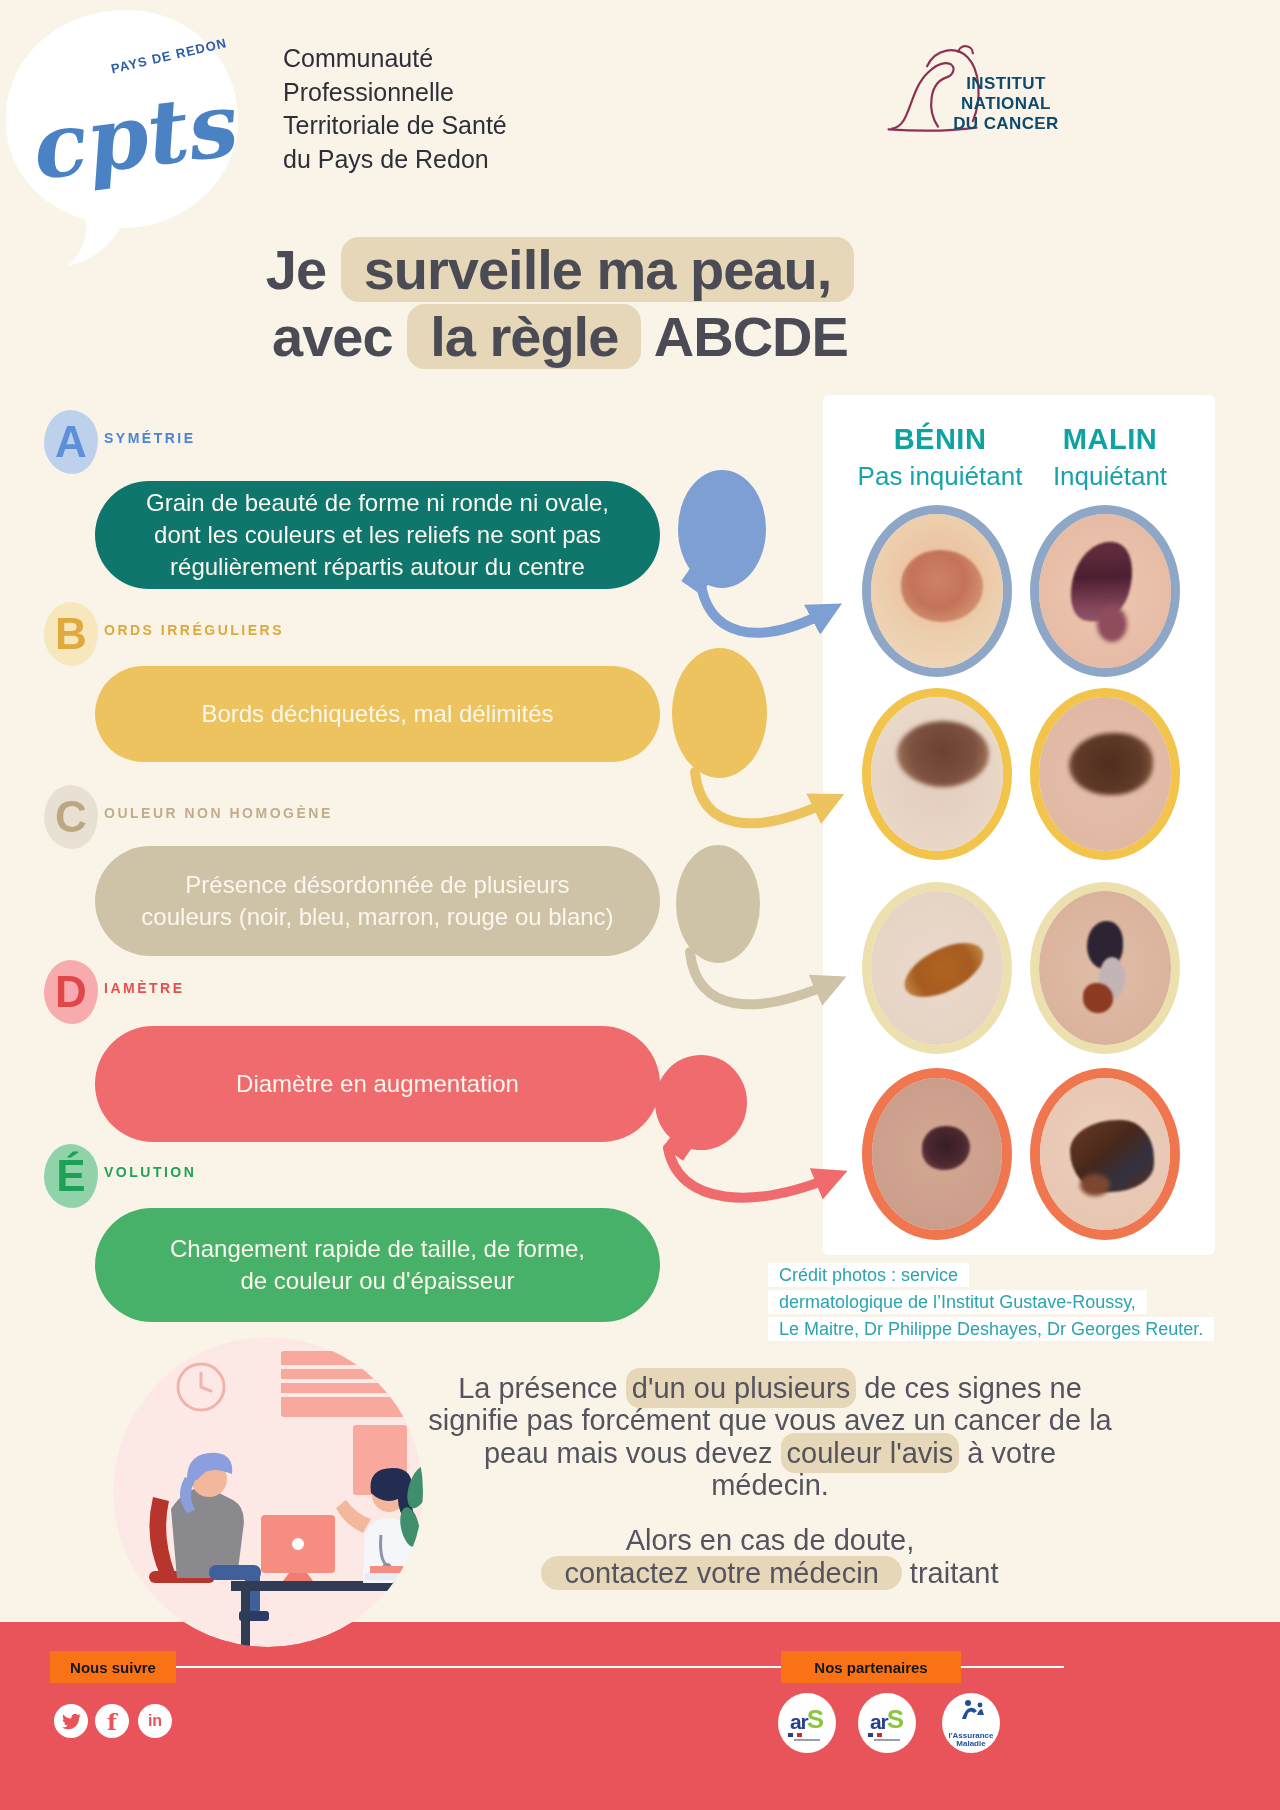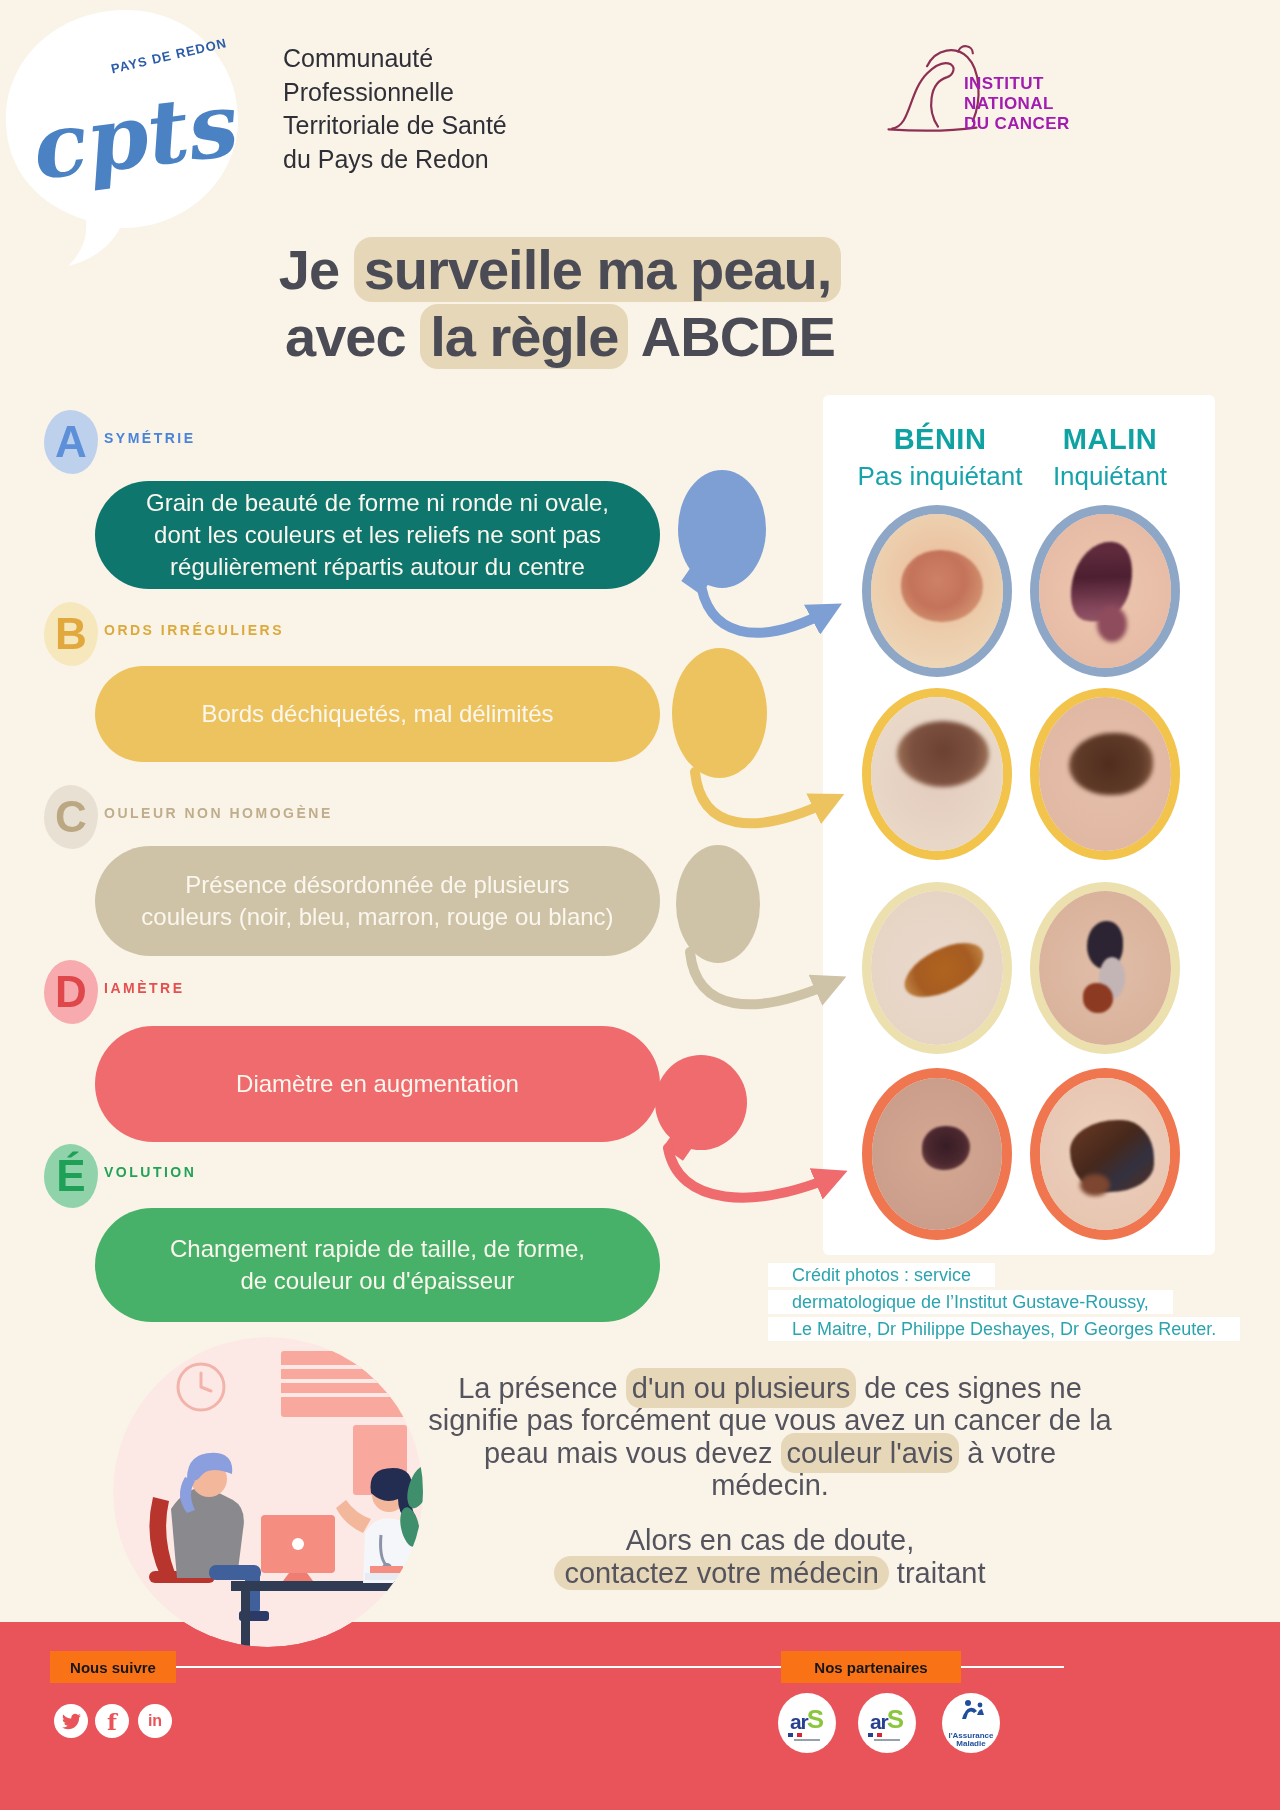--- a/index.html
+++ b/index.html
@@ -6,27 +6,27 @@
   body{background:#888}
   .poster{position:relative;width:1280px;height:1810px;margin:0 auto;background:#faf4e8;
     font-family:"Liberation Sans",sans-serif;overflow:hidden}
 
   
   .bubble-svg{position:absolute;left:-6px;top:0;width:270px;height:285px;z-index:3}
   .org-name{position:absolute;left:283px;top:42px;width:330px;font-size:25px;line-height:1.34;
     color:#2f2f38;white-space:pre-line}
   .inca{position:absolute;left:872px;top:28px;width:210px;height:130px}
   .inca-fig{position:absolute;left:0;top:2px;width:110px;height:120px}
-  .inca-text{position:absolute;left:92px;top:46px;width:128px;text-align:left;color:#a21caf;
+  .inca-text{position:absolute;left:70px;top:46px;width:128px;text-align:center;color:#0c4a6e;
     font-weight:bold;font-size:17px;line-height:1.18;letter-spacing:.4px;white-space:pre-line}
 
   
   .title{position:absolute;left:150px;top:236px;width:820px;text-align:center;font-weight:bold;
     font-size:56px;line-height:1.2;color:#4b4b55;letter-spacing:-1px;z-index:2}
-  .hl{background:#e6d7b8;border-radius:18px;padding:1px 10px;box-decoration-break:clone;
+  .hl{background:#e6d7b8;border-radius:18px;padding:1px 23px;box-decoration-break:clone;
     -webkit-box-decoration-break:clone}
 
   
   .blob{position:absolute;left:44px;width:54px;height:64px;display:flex;align-items:center;
     justify-content:center;font-size:44px;font-weight:bold;
     border-radius:48% 52% 46% 54%/52% 46% 54% 48%}
   .slabel{position:absolute;left:104px;font-size:14px;font-weight:bold;letter-spacing:2.5px}
 
   
   .pill{position:absolute;left:95px;width:565px;border-radius:58px;color:#fbf7ee;display:flex;
@@ -80,21 +80,21 @@
   .p4m .skin{background:radial-gradient(circle at 50% 45%,#ecd0bd,#e6c3ae)}
   .p4m .m1{left:30px;top:42px;width:84px;height:72px;border-radius:60% 40% 55% 45%/45% 55% 40% 60%;
     background:linear-gradient(140deg,#6b3a24,#46281c 45%,#333140 70%,#54301f);filter:blur(1px)}
   .p4m .m2{left:40px;top:96px;width:30px;height:22px;background:#7c4630;border-radius:50%;filter:blur(2px)}
 
   .arrows{position:absolute;left:0;top:0;width:1280px;height:1810px;z-index:3;pointer-events:none}
 
   
   .credit{position:absolute;left:768px;top:1262px;width:500px;font-size:18px;line-height:1.5;
     color:#2aa4ae;z-index:2}
-  .credit span{background:#fff;padding:2px 24px;white-space:pre-line;box-decoration-break:clone;
+  .credit span{background:#fff;padding:2px 11px;white-space:pre-line;box-decoration-break:clone;
     -webkit-box-decoration-break:clone}
 
   
   .advice{position:absolute;left:425px;top:1372px;width:690px;text-align:center;font-size:29px;
     line-height:1.12;color:#55545e;z-index:2}
   .advice .hl{border-radius:14px;padding:4px 6px}
   .doubt{position:absolute;left:425px;top:1524px;width:690px;text-align:center;font-size:29px;
     line-height:1.14;color:#55545e;z-index:2}
 
   .illustration{position:absolute;left:113px;top:1337px;width:310px;height:310px;z-index:5}

